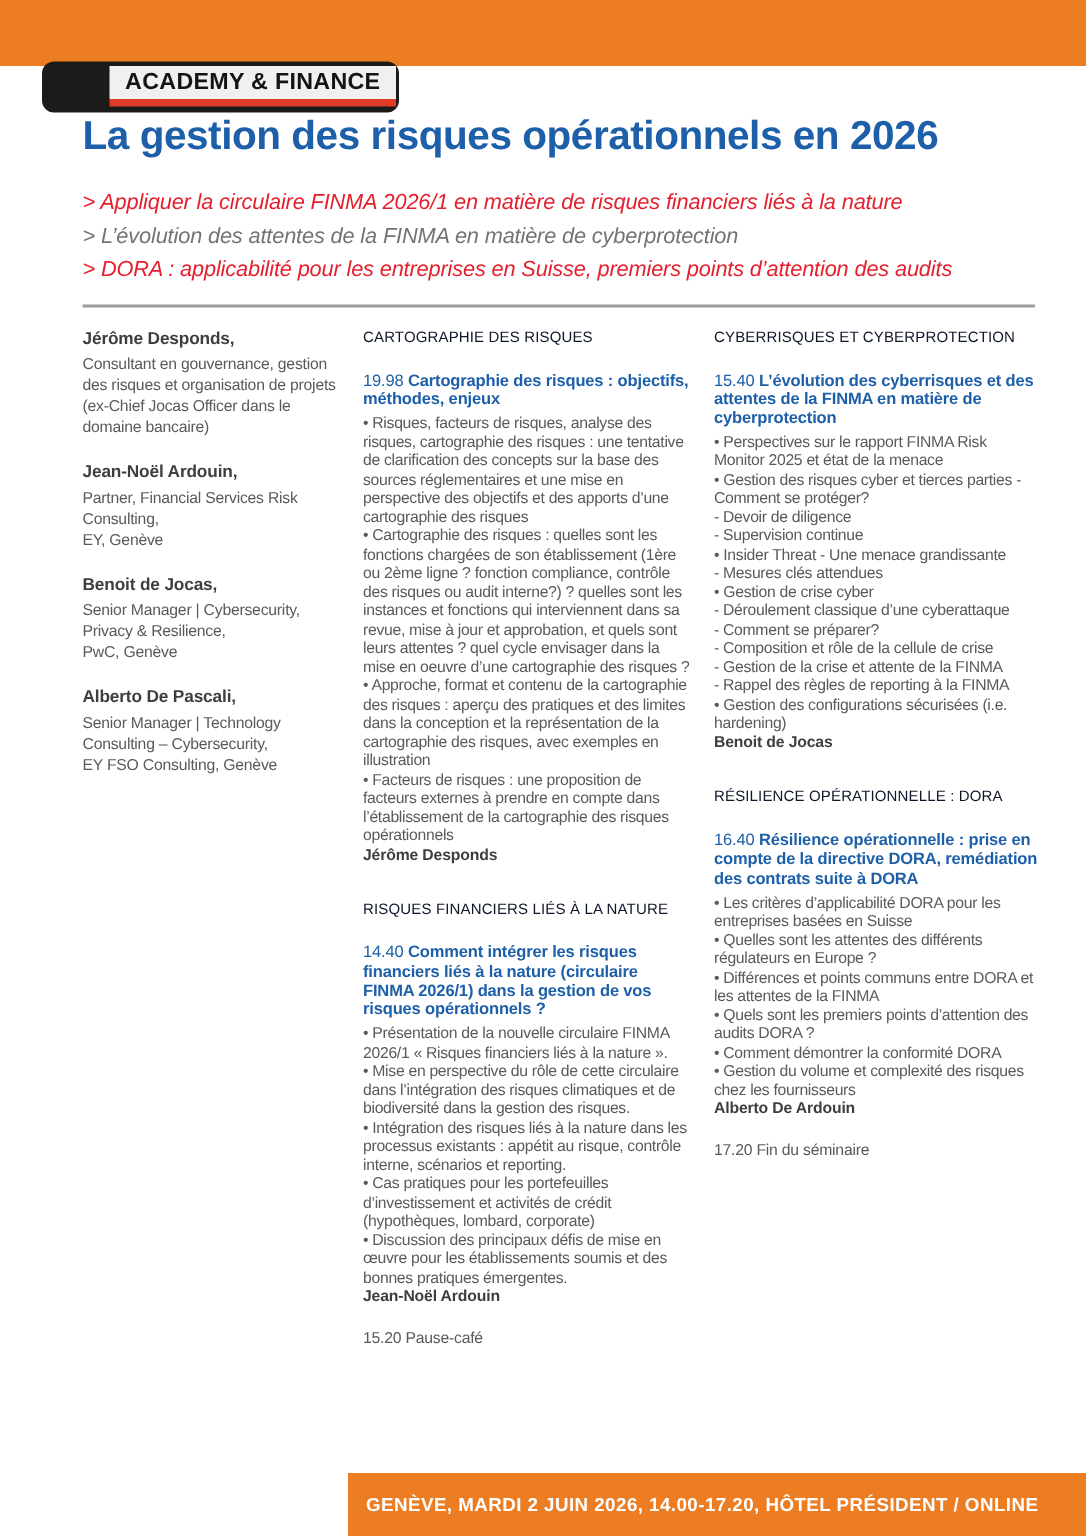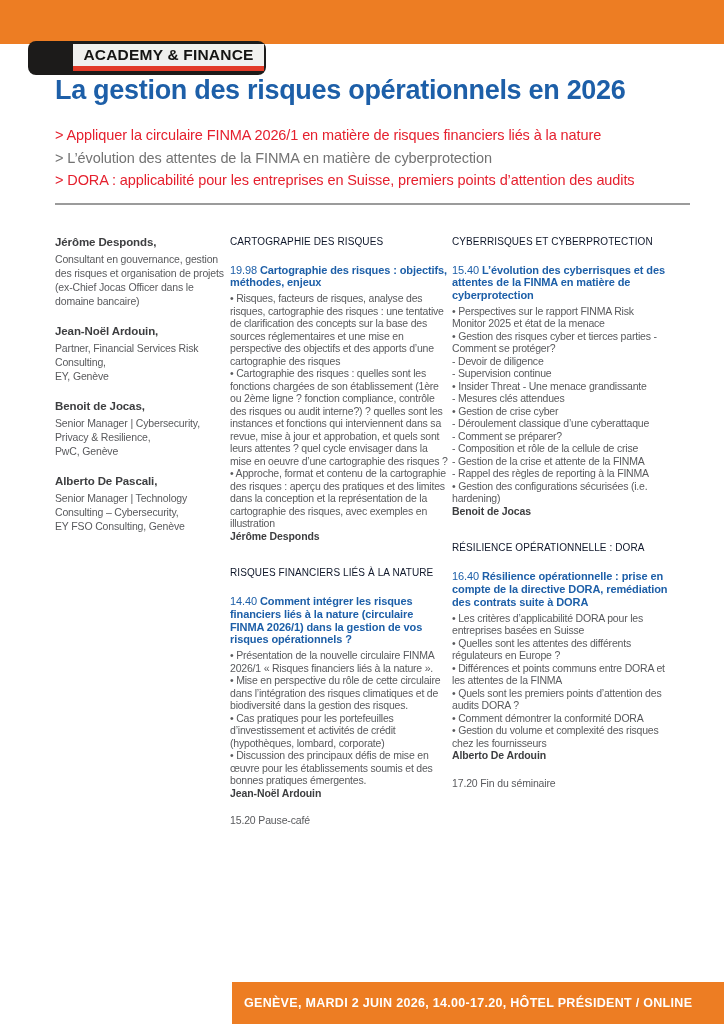--- a/index.html
+++ b/index.html
@@ -32,37 +32,37 @@
     background: #e23a28;
   }
 
   
   .content { position: absolute; left: 55px; top: 44px; width: 635px; }
   .page-title {
     margin-top: 29px;
     font-size: 27px; line-height: 34px; font-weight: bold;
     color: #1d5fa8; letter-spacing: -0.3px;
   }
-  .intro { margin-top: 17px; }
+  .intro { margin-top: 17px; font-style: italic; }
   .intro-bullet {
     font-size: 14.5px; line-height: 22.5px; letter-spacing: -0.1px;
   }
   .intro-bullet.red  { color: #e5202e; }
   .intro-bullet.blue { color: #737373; }
 
   .divider {
     margin-top: 11px; height: 2px; background: #9b9b9b; width: 635px;
   }
 
   
   .columns {
-    margin-top: 30px;
+    margin-top: 14px;
     display: grid;
     grid-template-columns: 171px 218px 218px;
-    column-gap: 4px;
+    column-gap: 16px;
   }
   .col-left   { width: 171px; margin-right: 12px; }
   .col-mid    { width: 218px; margin-right: 16px; }
   .col-right  { width: 218px; }
 
   
   .speaker { margin-bottom: 16px; }
   .speaker-name {
     font-size: 11.5px; font-weight: bold; color: #3d3e40;
     line-height: 14px; margin-bottom: 3px; letter-spacing: -0.1px;
@@ -163,34 +163,36 @@
       <div class="section">
         <div class="section-heading">CARTOGRAPHIE DES RISQUES</div>
         <div class="session-title-line">
           <span class="session-time">19.98</span>
           <span class="session-titletext">Cartographie des risques : objectifs, méthodes, enjeux</span>
         </div>
         <div>
             <div class="session-item">• Risques, facteurs de risques, analyse des risques, cartographie des risques : une tentative de clarification des concepts sur la base des sources réglementaires et une mise en perspective des objectifs et des apports d’une cartographie des risques</div>
             <div class="session-item">• Cartographie des risques : quelles sont les fonctions chargées de son établissement (1ère ou 2ème ligne ? fonction compliance, contrôle des risques ou audit interne?) ? quelles sont les instances et fonctions qui interviennent dans sa revue, mise à jour et approbation, et quels sont leurs attentes ? quel cycle envisager dans la mise en oeuvre d’une cartographie des risques ?</div>
             <div class="session-item">• Approche, format et contenu de la cartographie des risques : aperçu des pratiques et des limites dans la conception et la représentation de la cartographie des risques, avec exemples en illustration</div>
+            <div class="session-item">• Facteurs de risques : une proposition de facteurs externes à prendre en compte dans l’établissement de la cartographie des risques opérationnels</div>
           </div>
         <div class="session-signature">Jérôme Desponds</div>
 
       </div>
 
       <div class="section">
         <div class="section-heading">RISQUES FINANCIERS LIÉS À LA NATURE</div>
         <div class="session-title-line">
           <span class="session-time">14.40</span>
           <span class="session-titletext">Comment intégrer les risques financiers liés à la nature (circulaire FINMA 2026/1) dans la gestion de vos risques opérationnels ?</span>
         </div>
         <div>
             <div class="session-item">• Présentation de la nouvelle circulaire FINMA 2026/1 « Risques financiers liés à la nature ».</div>
             <div class="session-item">• Mise en perspective du rôle de cette circulaire dans l’intégration des risques climatiques et de biodiversité dans la gestion des risques.</div>
+            <div class="session-item">• Intégration des risques liés à la nature dans les processus existants : appétit au risque, contrôle interne, scénarios et reporting.</div>
             <div class="session-item">• Cas pratiques pour les portefeuilles d’investissement et activités de crédit (hypothèques, lombard, corporate)</div>
             <div class="session-item">• Discussion des principaux défis de mise en œuvre pour les établissements soumis et des bonnes pratiques émergentes.</div>
           </div>
         <div class="session-signature">Jean-Noël Ardouin</div>
         <div class="session-note">15.20 Pause-café</div>
       </div>
 
     </div>
 
     <div class="col-right">

